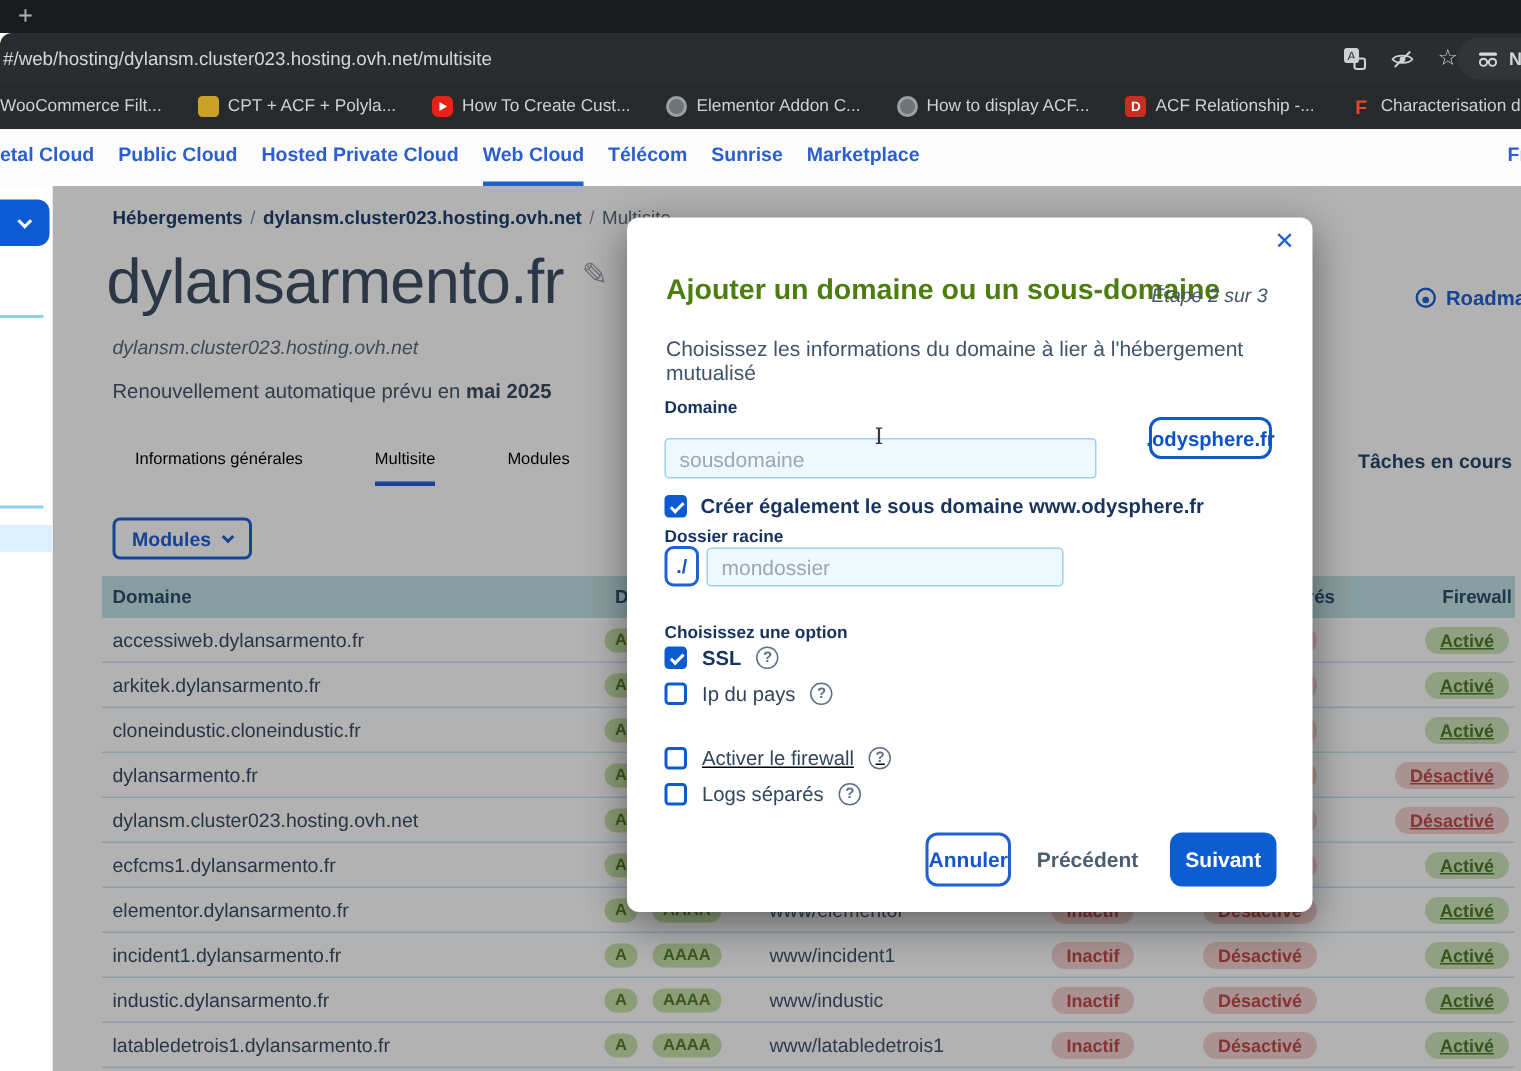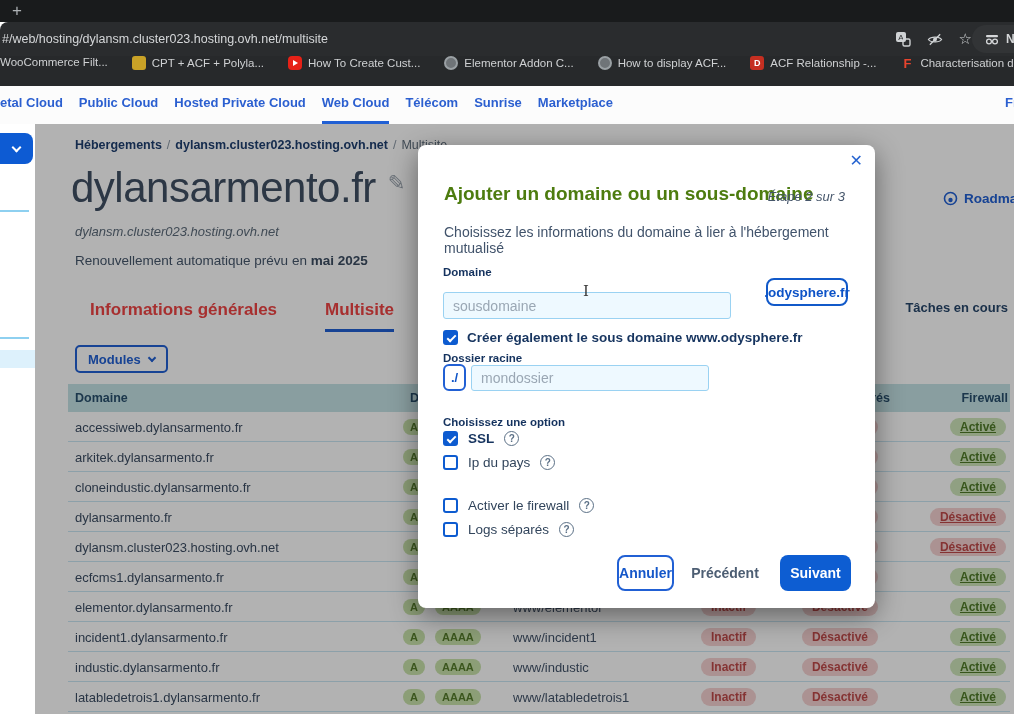--- a/index.html
+++ b/index.html
@@ -12,21 +12,21 @@
   .newtab { position:absolute; left:12px; top:0px; color:#aeb2b5; font-size:17px; line-height:22px; cursor:default; }
   .urlrow { position:absolute; left:0; top:22px; width:1014px; height:34px; background:#2a2c2e; border-radius:8px 0 0 0; }
   .url { position:absolute; left:2px; top:0; line-height:34px; font-size:12.5px; color:#d5d7d9; white-space:nowrap; }
   .urlicons { position:absolute; right:42px; top:0; height:34px; display:flex; align-items:center; gap:16px; }
   .uicon { width:16px; height:16px; color:#cfd2d4; display:flex; align-items:center; justify-content:center; }
   .star { font-size:15px; color:#cfd2d4; line-height:16px; }
   .urldivider { position:absolute; right:30px; top:7px; width:1px; height:20px; background:#4a4c4e; }
   .profilechip { position:absolute; right:-26px; top:3px; height:28px; background:#323436; border-radius:14px;
      display:flex; align-items:center; gap:6px; padding:0 12px; color:#d5d7d9; font-size:12px; font-weight:bold; }
   .bookmarks { position:absolute; left:0; top:56px; width:1014px; height:30px; background:#27292b;
-     display:flex; align-items:flex-start; white-space:nowrap; overflow:hidden; }
+     display:flex; align-items:center; white-space:nowrap; overflow:hidden; }
   .bm { display:inline-flex; align-items:center; gap:6px; margin-right:24px; font-size:11.5px; color:#cfd1d3; cursor:default; }
   .fav { width:14px; height:14px; border-radius:3px; flex:0 0 14px; display:flex; align-items:center; justify-content:center;
      font-size:9px; font-weight:bold; color:#fff; }
   .fav.gold-doc { background:#c9a227; }
   .fav.youtube { background:#e62117; border-radius:4px; }
   .fav.youtube::after { content:""; width:0; height:0; border-left:5px solid #fff; border-top:3px solid transparent; border-bottom:3px solid transparent; margin-left:1px; }
   .fav.gray-circle { background:#6f7478; border-radius:50%; border:2px solid #9aa0a4; }
   .fav.acf-red { background:#c52f21; }
   .fav.red-f { background:transparent; color:#e8442e; font-size:13px; }
 
@@ -56,21 +56,21 @@
   .breadcrumb .bc-current { color:#5d6c7b; }
   .pagetitle { position:absolute; left:36px; top:40px; font-size:42px; font-weight:300; color:#404f63; letter-spacing:-0.5px; }
   .editicon { font-size:21px; color:#98a2ad; margin-left:12px; vertical-align:12px; }
   .pagesub { position:absolute; left:40px; top:100px; font-style:italic; font-size:13px; color:#5c6b7a; }
   .renewal { position:absolute; left:40px; top:129px; font-size:13.5px; color:#45566b; }
   .renewal b { color:#3b4c61; }
   .roadmap { position:absolute; left:908px; top:67px; display:flex; align-items:center; gap:6px;
      color:#2160d4; font-weight:bold; font-size:13.5px; cursor:pointer; white-space:nowrap; }
 
   .tabsrow { position:absolute; left:55px; top:176px; display:flex; gap:48px; }
-  .tab { font-size:17px; font-weight:bold; color:#ef4444; padding-bottom:9px; border-bottom:3px solid transparent; cursor:pointer; white-space:nowrap; }
+  .tab { font-size:11px; font-weight:normal; color:#000000; padding-bottom:9px; border-bottom:3px solid transparent; cursor:pointer; white-space:nowrap; }
   .tab.active { border-bottom-color:#2160d4; }
   .tab-right { position:absolute; right:6px; top:176px; font-size:13px; font-weight:bold; color:#28476b; cursor:pointer; }
 
   .actionsbtn { position:absolute; left:40px; top:221px; height:28px; border:2px solid #2160d4; border-radius:5px;
      color:#2160d4; font-size:13px; font-weight:bold; background:#fff; display:flex; align-items:center; gap:8px;
      padding:0 11px; cursor:pointer; }
   .actionsbtn .chev { width:6px; height:6px; margin-top:-3px; }
 
   
   .table { position:absolute; left:33px; top:260px; width:942px; }
@@ -114,21 +114,21 @@
   .cb.checked { background:#0d5bd0; }
   .cb.checked::after { content:""; position:absolute; left:2px; top:3px; width:7px; height:3px;
      border-left:2px solid #fff; border-bottom:2px solid #fff; transform:rotate(-45deg); }
   .row-www { left:25px; top:185px; }
   .row-www .cb-label { font-size:13.5px; font-weight:bold; color:#16345f; }
   .prefixbox { position:absolute; left:25px; top:219px; width:23px; height:27px; border:2px solid #2160d4; border-radius:6px;
      color:#0d53c7; font-size:13px; font-weight:bold; display:flex; align-items:center; justify-content:center; background:#fff; }
   .in-folder { left:53px; top:220px; width:238px; height:26px; }
   .options { position:absolute; left:25px; top:286px; }
   .option { display:flex; align-items:center; gap:10px; height:15px; margin-bottom:9px; }
-  .option:nth-child(3) { margin-top:28px; }
+  .option:nth-child(3) { margin-top:28px;text-decoration:underline; }
   .option .cb-label { font-size:13.5px; color:#32455c; }
   .option:first-child .cb-label { font-weight:bold; color:#16345f; }
   .helpicon { width:15px; height:15px; border:1.5px solid #5b7086; border-radius:50%; color:#5b7086;
      font-size:10px; font-weight:bold; display:flex; align-items:center; justify-content:center; cursor:pointer; }
   .btn { position:absolute; top:410px; height:36px; border-radius:8px; font-size:14px; font-weight:bold;
      font-family:inherit; cursor:pointer; display:flex; align-items:center; justify-content:center; }
   .btn-cancel { left:199px; width:57px; background:#fff; border:2px solid #2160d4; color:#1557c9; }
   .btn-prev { left:271px; width:72px; background:transparent; border:none; color:#4d5e73; }
   .btn-next { left:362px; width:71px; background:#0d5dd2; border:none; color:#fff; }
 </style>
@@ -267,21 +267,21 @@
   <div class="trow">
     <span class="c-domain">arkitek.dylansarmento.fr</span>
     <span class="badge rec-a">A</span>
     <span class="badge rec-aaaa">AAAA</span>
 
     <span class="pill c-logs red">Désactivé</span>
     <span class="pill c-firewall green">Activé</span>
   </div>
 
   <div class="trow">
-    <span class="c-domain">cloneindustic.dylansarmento.fr</span>
+    <span class="c-domain">cloneindustic.cloneindustic.fr</span>
     <span class="badge rec-a">A</span>
     <span class="badge rec-aaaa">AAAA</span>
 
     <span class="pill c-logs red">Désactivé</span>
     <span class="pill c-firewall green">Activé</span>
   </div>
 
   <div class="trow">
     <span class="c-domain">dylansarmento.fr</span>
     <span class="badge rec-a">A</span>

